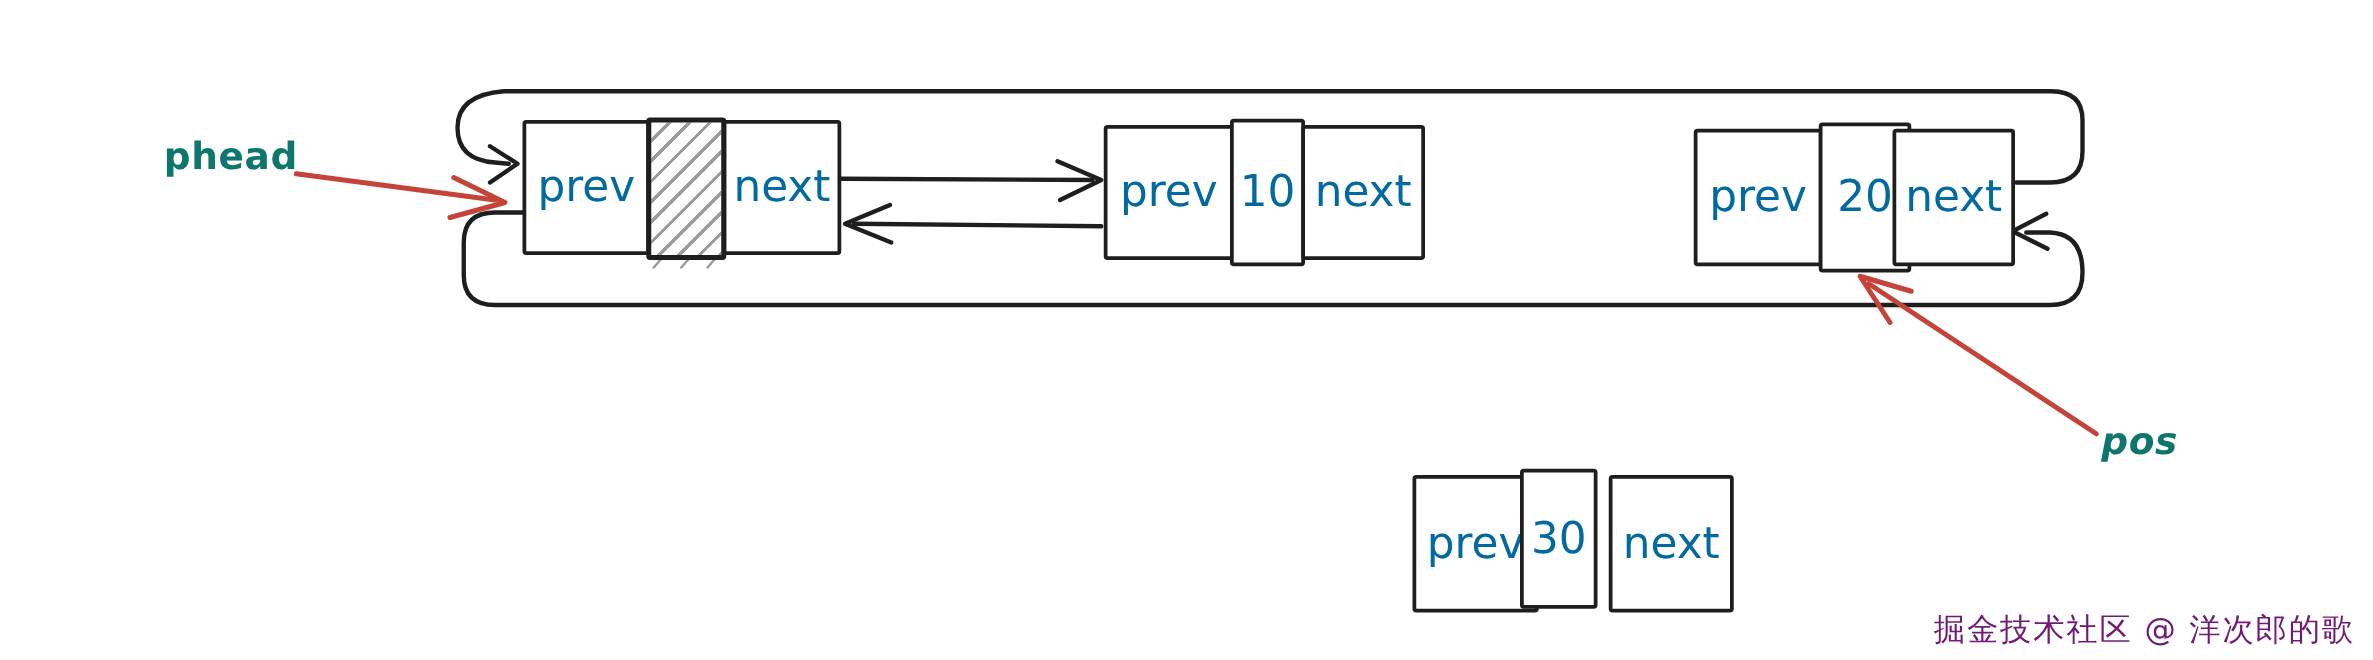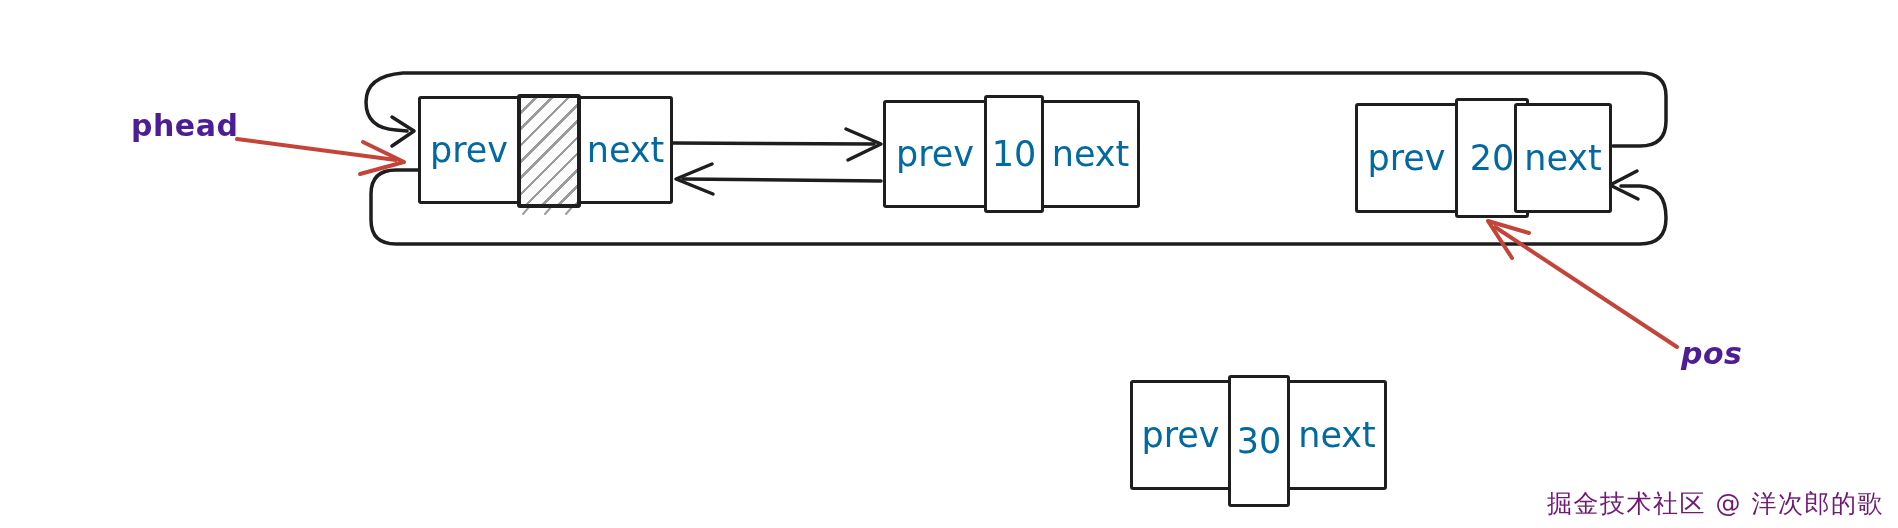--- a/index.html
+++ b/index.html
@@ -23,24 +23,24 @@
   #node-10 .c-val {left:101px;top:-5px;width:60px;height:118px;}
   #node-10 .c-next{left:158px;top:0;width:99px;height:108px;}
   
   #node-20{left:1355px;top:103px;width:257px;height:110px;}
   #node-20 .c-prev{left:0;top:0;width:103px;height:110px;}
   #node-20 .c-val {left:100px;top:-5px;width:74px;height:120px;}
   #node-20 .c-next{left:159px;top:0;width:98px;height:110px;}
   
   #node-30{left:1130px;top:380px;width:257px;height:110px;}
   #node-30 .c-prev{left:0;top:0;width:101px;height:110px;}
-  #node-30 .c-val {left:98px;top:-5px;width:62px;height:132px;}
+  #node-30 .c-val {left:86px;top:-5px;width:62px;height:112px;}
   #node-30 .c-next{left:157px;top:0;width:100px;height:110px;}
   
-  .plabel{position:absolute;font-size:30px;font-weight:600;color:#4c1d95;letter-spacing:.5px;}
+  .plabel{position:absolute;font-size:30px;font-weight:600;color:#0f766e;letter-spacing:.5px;}
   #phead-label{left:131px;top:108px;}
   #pos-label{left:1681px;top:336px;font-style:italic;}
   
   #watermark{position:absolute;right:14px;bottom:8px;font-size:25px;letter-spacing:1.5px;
              color:#701a75;text-shadow:2px 2px 1px rgba(255,255,255,.95);}
 </style>
 </head>
 <body>
 
 <div id="canvas">

